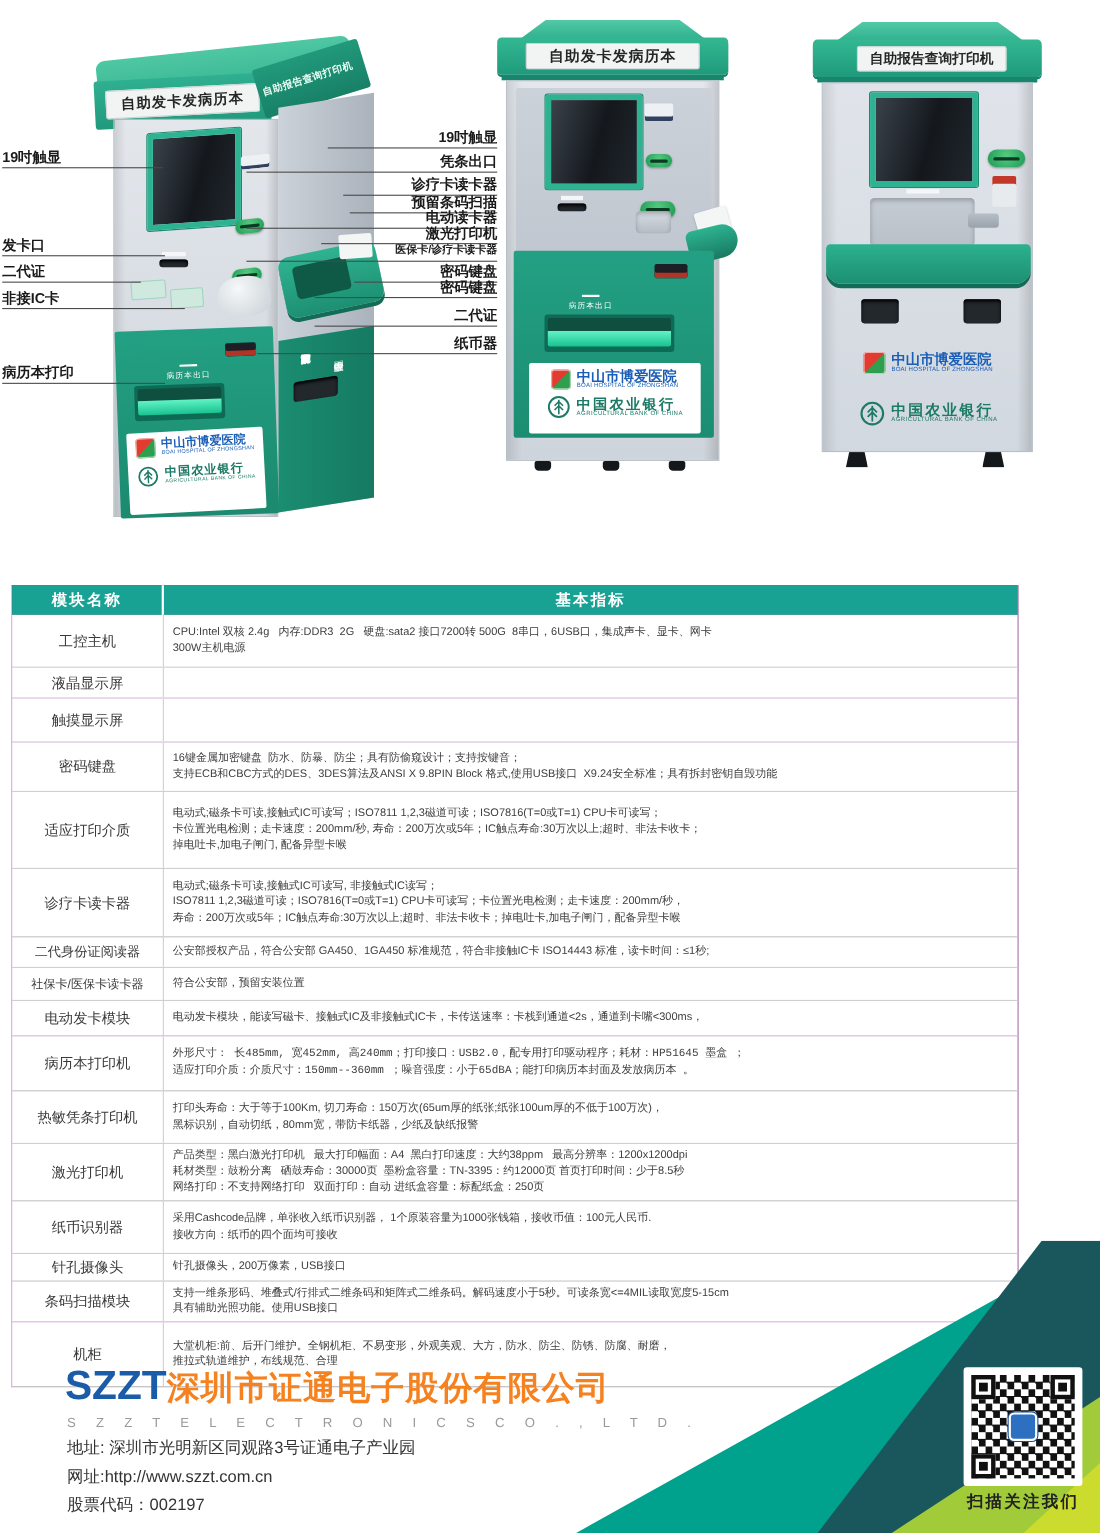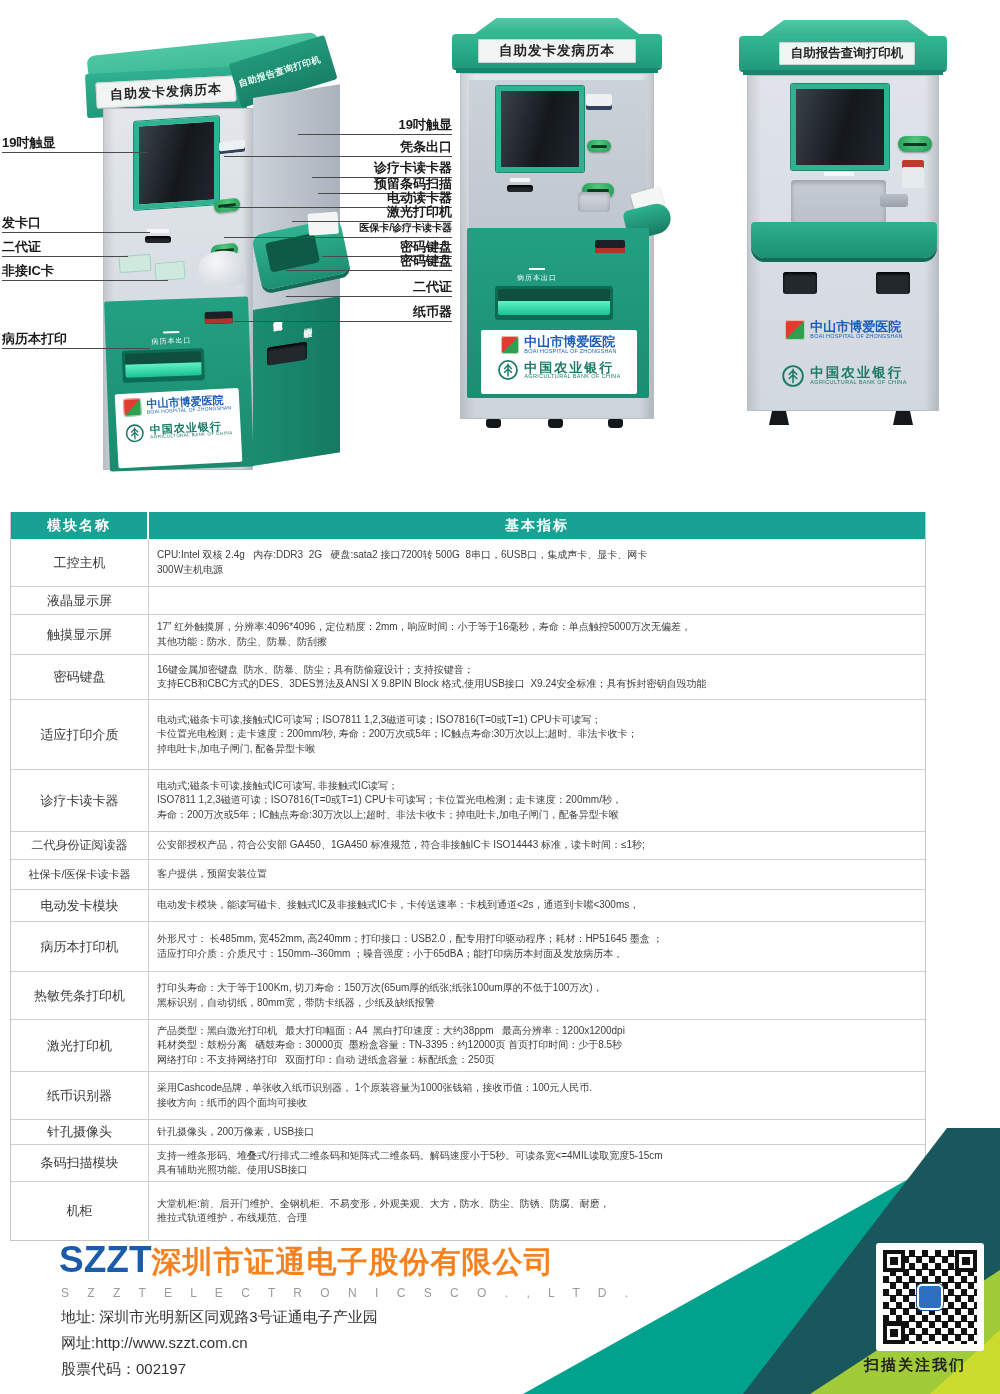--- a/index.html
+++ b/index.html
@@ -41,21 +41,21 @@
             background:linear-gradient(135deg,#e23b30 48%,#2e9e4f 52%);
             box-shadow:inset 0 0 0 1px rgba(255,255,255,.6); }
   .logo-txt { text-align:left; line-height:1.05; }
   .hosp-cn { color:#1a5eb8; font-weight:bold; }
   .hosp-en { color:#1a5eb8; font-size:5.5px; letter-spacing:.2px; }
   .bank-cn { color:#1c7a66; font-weight:bold; letter-spacing:2px; }
   .bank-en { color:#1c7a66; font-size:5.5px; letter-spacing:.4px; }
   .wheel { position:absolute; width:15px; height:9px; background:#15181b; border-radius:2px 2px 4px 4px; }
 
   
-  #spec-table { position:absolute; left:10px; top:512px; width:916px;
+  #spec-table { position:absolute; left:10px; top:532px; width:916px;
                 border:1px solid #c6c6c6; border-top:none; background:#a21caf; z-index:2; }
   .thead { display:flex; background:#18a294; color:#fff; font-weight:bold; font-size:14px; height:27px; }
   .thead .c1 { width:138px; display:flex; align-items:center; justify-content:center;
                border-right:2px solid #fff; letter-spacing:2px; }
   .thead .c2 { flex:1; display:flex; align-items:center; justify-content:center; letter-spacing:2px; }
   .trow { display:flex; border-bottom:1px solid #cfcfcf; background:#fff; }
   .trow:last-child { border-bottom:none; }
   .trow .c1 { width:138px; border-right:1px solid #cfcfcf; display:flex; align-items:center;
               justify-content:center; text-align:center; font-size:13px; color:#3a3a3a; padding:2px; }
   .trow .c2 { flex:1; display:flex; align-items:center; font-size:10px; line-height:1.42;
@@ -77,21 +77,21 @@
   #copyright { position:absolute; left:385px; top:62px; width:440px; font-size:15px; color:#333;
                line-height:26px; white-space:pre-line; }
   #qr-plate { position:absolute; left:845px; top:5px; width:108px; height:108px; background:#fff;
               border-radius:3px; padding:7px; }
   .qr-pattern { position:relative; width:100%; height:100%;
       background:conic-gradient(from 90deg,#111 25%,transparent 0 50%,#111 0 75%,transparent 0) 0 0/13px 13px; }
   .finder { position:absolute; width:22px; height:22px; background:#fff; border:4px solid #111; }
   .finder::after { content:""; position:absolute; inset:3px; background:#111; }
   .qr-center { position:absolute; left:50%; top:50%; transform:translate(-50%,-50%); width:26px; height:26px;
                background:#2d6fc1; border:2px solid #fff; border-radius:5px; box-shadow:0 0 0 1px #1a4f96; }
-  #qr-caption { position:absolute; left:833px; top:118px; width:132px; text-align:left;
+  #qr-caption { position:absolute; left:833px; top:118px; width:132px; text-align:center;
                 font-size:15px; color:#222; letter-spacing:2px; font-weight:bold; }
 </style>
 </head>
 <body>
 
 <div id="stage">
 
   <div class="abs" style="left:70px;top:36px;width:290px;height:440px;">
 
     <div class="abs" style="left:18px;top:8px;width:232px;height:42px;background:linear-gradient(180deg,#4fc7a3,#35b492);border-radius:8px;transform:rotate(-6deg);"></div>
@@ -282,22 +282,20 @@
   <div class="trow" style="min-height:48px;">
       <div class="c1">工控主机</div>
       <div class="c2">CPU:Intel 双核 2.4g   内存:DDR3  2G   硬盘:sata2 接口7200转 500G  8串口，6USB口，集成声卡、显卡、网卡
 300W主机电源</div>
     </div>
   <div class="trow" style="min-height:28px;">
       <div class="c1">液晶显示屏</div>
     </div>
   <div class="trow" style="min-height:40px;">
       <div class="c1">触摸显示屏</div>
-      <div class="c2">17” 红外触摸屏，分辨率:4096*4096，定位精度：2mm，响应时间：小于等于16毫秒，寿命：单点触控5000万次无偏差，
-其他功能：防水、防尘、防暴、防刮擦</div>
     </div>
   <div class="trow" style="min-height:45px;">
       <div class="c1">密码键盘</div>
       <div class="c2">16键金属加密键盘  防水、防暴、防尘；具有防偷窥设计；支持按键音；
 支持ECB和CBC方式的DES、3DES算法及ANSI X 9.8PIN Block 格式,使用USB接口  X9.24安全标准；具有拆封密钥自毁功能</div>
     </div>
   <div class="trow" style="min-height:70px;">
       <div class="c1">适应打印介质</div>
       <div class="c2">电动式;磁条卡可读,接触式IC可读写；ISO7811 1,2,3磁道可读；ISO7816(T=0或T=1) CPU卡可读写；
 卡位置光电检测；走卡速度：200mm/秒, 寿命：200万次或5年；IC触点寿命:30万次以上;超时、非法卡收卡；
@@ -308,27 +306,27 @@
       <div class="c2">电动式;磁条卡可读,接触式IC可读写, 非接触式IC读写；
 ISO7811 1,2,3磁道可读；ISO7816(T=0或T=1) CPU卡可读写；卡位置光电检测；走卡速度：200mm/秒，
 寿命：200万次或5年；IC触点寿命:30万次以上;超时、非法卡收卡；掉电吐卡,加电子闸门，配备异型卡喉</div>
     </div>
   <div class="trow fs12" style="min-height:28px;">
       <div class="c1">二代身份证阅读器</div>
       <div class="c2">公安部授权产品，符合公安部 GA450、1GA450 标准规范，符合非接触IC卡 ISO14443 标准，读卡时间：≤1秒;</div>
     </div>
   <div class="trow fs11" style="min-height:30px;">
       <div class="c1">社保卡/医保卡读卡器</div>
-      <div class="c2">客户提供，预留安装位置</div>
+      <div class="c2">符合公安部，预留安装位置</div>
     </div>
   <div class="trow" style="min-height:32px;">
       <div class="c1">电动发卡模块</div>
       <div class="c2">电动发卡模块，能读写磁卡、接触式IC及非接触式IC卡，卡传送速率：卡栈到通道&lt;2s，通道到卡嘴&lt;300ms，</div>
     </div>
-  <div class="trow" style="min-height:50px;">
+  <div class="trow" style="min-height:50px;font-family:Liberation Mono, monospace;">
       <div class="c1">病历本打印机</div>
       <div class="c2">外形尺寸： 长485mm, 宽452mm, 高240mm；打印接口：USB2.0，配专用打印驱动程序；耗材：HP51645 墨盒 ；
 适应打印介质：介质尺寸：150mm--360mm ；噪音强度：小于65dBA；能打印病历本封面及发放病历本 。</div>
     </div>
   <div class="trow" style="min-height:48px;">
       <div class="c1">热敏凭条打印机</div>
       <div class="c2">打印头寿命：大于等于100Km, 切刀寿命：150万次(65um厚的纸张;纸张100um厚的不低于100万次)，
 黑标识别，自动切纸，80mm宽，带防卡纸器，少纸及缺纸报警</div>
     </div>
   <div class="trow" style="min-height:52px;">

